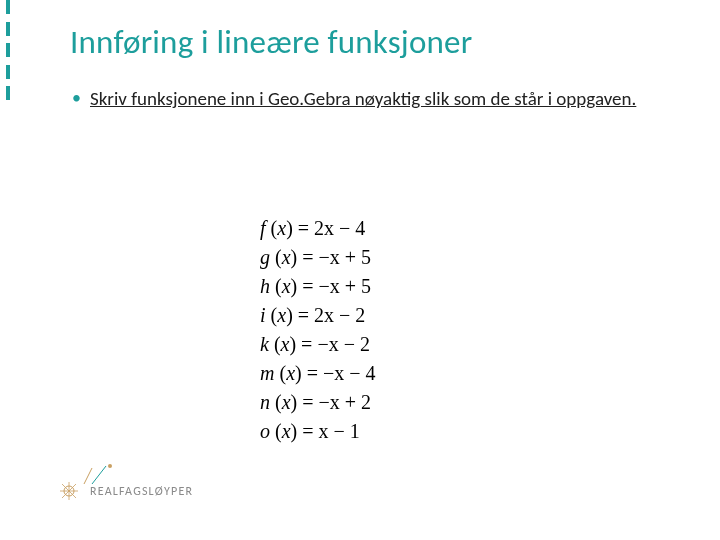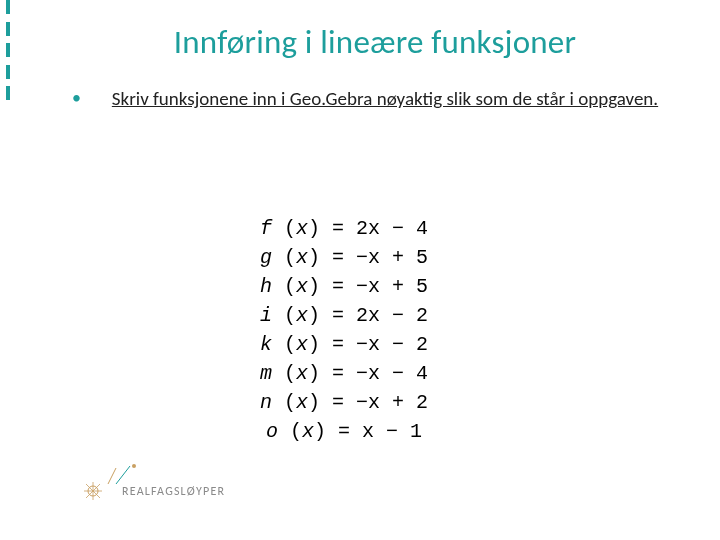--- a/index.html
+++ b/index.html
@@ -10,21 +10,20 @@
     background: #fff;
     font-family: "Calibri", "Segoe UI", Arial, sans-serif;
     color: #222;
     overflow: hidden;
   }
   .slide {
     position: relative;
     width: 720px;
     height: 540px;
     box-sizing: border-box;
-    text-align: center;
   }
   
   .accent {
     position: absolute;
     left: 6px;
     top: 0;
     height: 100px;
     width: 4px;
     display: flex;
     flex-direction: column;
@@ -70,34 +69,34 @@
     top: 0;
     color: #1d9e9c;
     font-size: 18px;
     line-height: 1.35;
   }
   .italic { font-style: italic; }
   .equations {
     position: absolute;
     left: 260px;
     top: 215px;
-    font-family: Liberation Mono, monospace;
+    font-family: Liberation Serif, serif;
     font-size: 20px;
     line-height: 1.35;
     color: #000;
   }
   .equations .row { white-space: nowrap; margin-bottom: 2px; }
   .fn { font-style: italic; }
   .logo {
     position: absolute;
-    left: 84px;
+    left: 60px;
     bottom: 40px;
     display: flex;
     align-items: center;
-    gap: 20px;
+    gap: 12px;
   }
   .logo .mark {
     width: 18px;
     height: 18px;
     position: relative;
   }
   .logo .mark svg { display: block; }
   .logo .text {
     font-size: 12px;
     letter-spacing: 1.2px;

